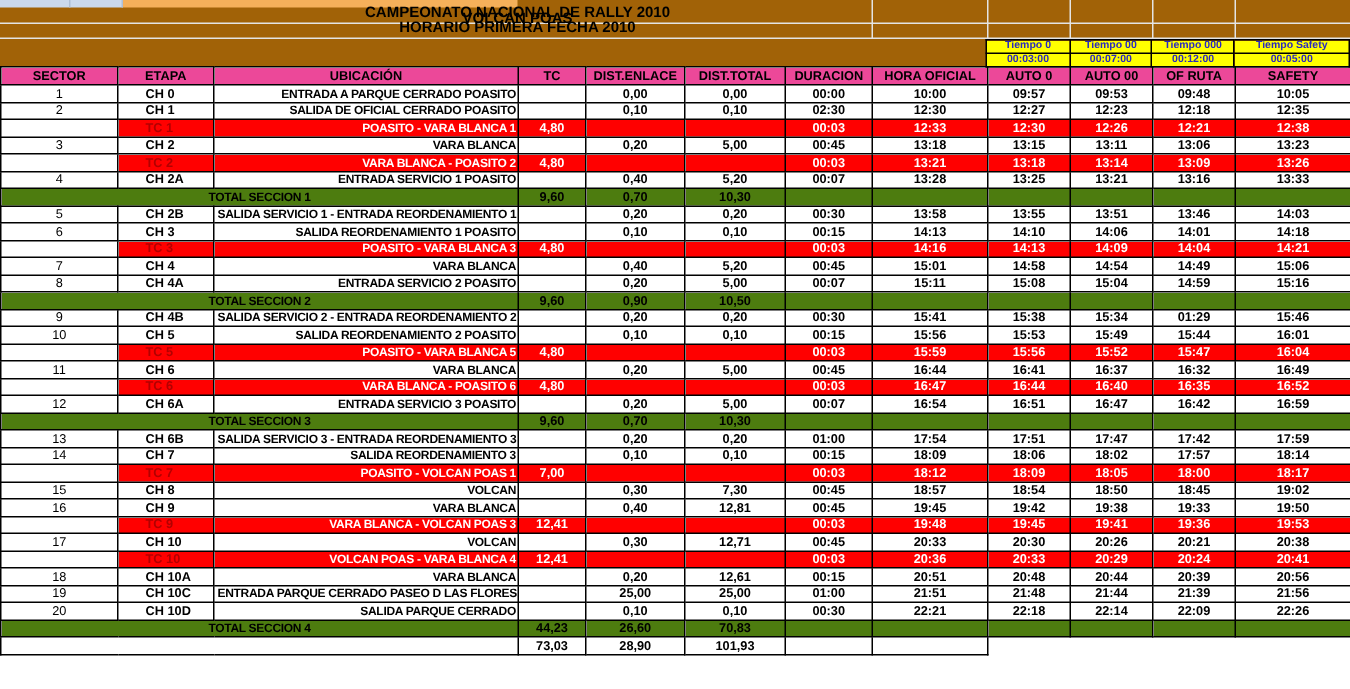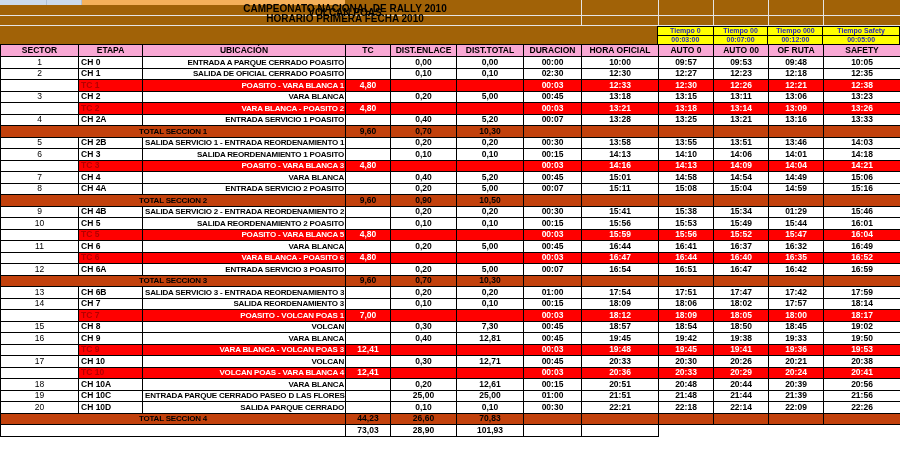--- a/index.html
+++ b/index.html
@@ -14,29 +14,29 @@
   #strip-blue i { position:absolute; left:46px; top:0; width:1px; height:5px; background:#aebfd6; display:block; }
   #strip-orange { position:absolute; left:82px; top:0; width:263px; height:5px; background:#F5B05A; }
   .title-line { position:absolute; left:0; width:690px; text-align:center; font-weight:bold; font-size:10px; line-height:10px; color:#000; white-space:nowrap; }
 
   
   #times { position:absolute; left:657px; top:26px; border-collapse:collapse; table-layout:fixed; }
   #times td { background:#FFFF00; border:1px solid #000; color:#2929BE; font-weight:bold; font-size:7px; line-height:8px; height:9px; text-align:center; white-space:nowrap; overflow:hidden; }
 
   
   #grid { position:absolute; left:0; top:44px; width:900px; border-collapse:collapse; table-layout:fixed; }
-  #grid th { background:#f9a8d4; border:1px solid #000; font-size:8.5px; line-height:9px; height:12px; font-weight:bold; text-align:center; white-space:nowrap; overflow:hidden; }
+  #grid th { background:#ec4899; border:1px solid #000; font-size:8.5px; line-height:9px; height:12px; font-weight:bold; text-align:center; white-space:nowrap; overflow:hidden; }
   #grid td { border:1px solid #000; height:11.5px; font-size:8.5px; line-height:9px; font-weight:bold; text-align:center; white-space:nowrap; overflow:hidden; padding:0 1px; background:#fff; color:#000; }
   #grid tr.data td.sector { font-weight:normal; }
-  #grid td.etapa { text-align:left; padding-left:2px; }
+  #grid td.etapa { text-align:left; padding-left:18px; }
   #grid td.ubic { text-align:right; padding-left:2px; letter-spacing:-0.2px; font-size:8px; }
   #grid tr.tc td { background:#FF0000; color:#fff; }
   #grid tr.tc td.sector { background:#fff; }
   #grid tr.tc td.etapa { color:#B30000; }
-  #grid tr.total td { background:#c2410c;margin-left:42px; }
+  #grid tr.total td { background:#4d7c0f;margin-left:42px; }
   #grid td.tlabel { text-align:center; letter-spacing:-0.2px; font-size:8px; }
   #grid td.blank { background:#fff; border:none; }
   #grid td.sel { position:relative; box-shadow:inset 0 0 0 2px #3AB7C9; }
   #grid td.sel::after { content:''; position:absolute; right:-1px; bottom:-1px; width:4px; height:4px; background:#3AB7C9; }
 </style>
 </head>
 <body>
 
 <div id="screen">
 

